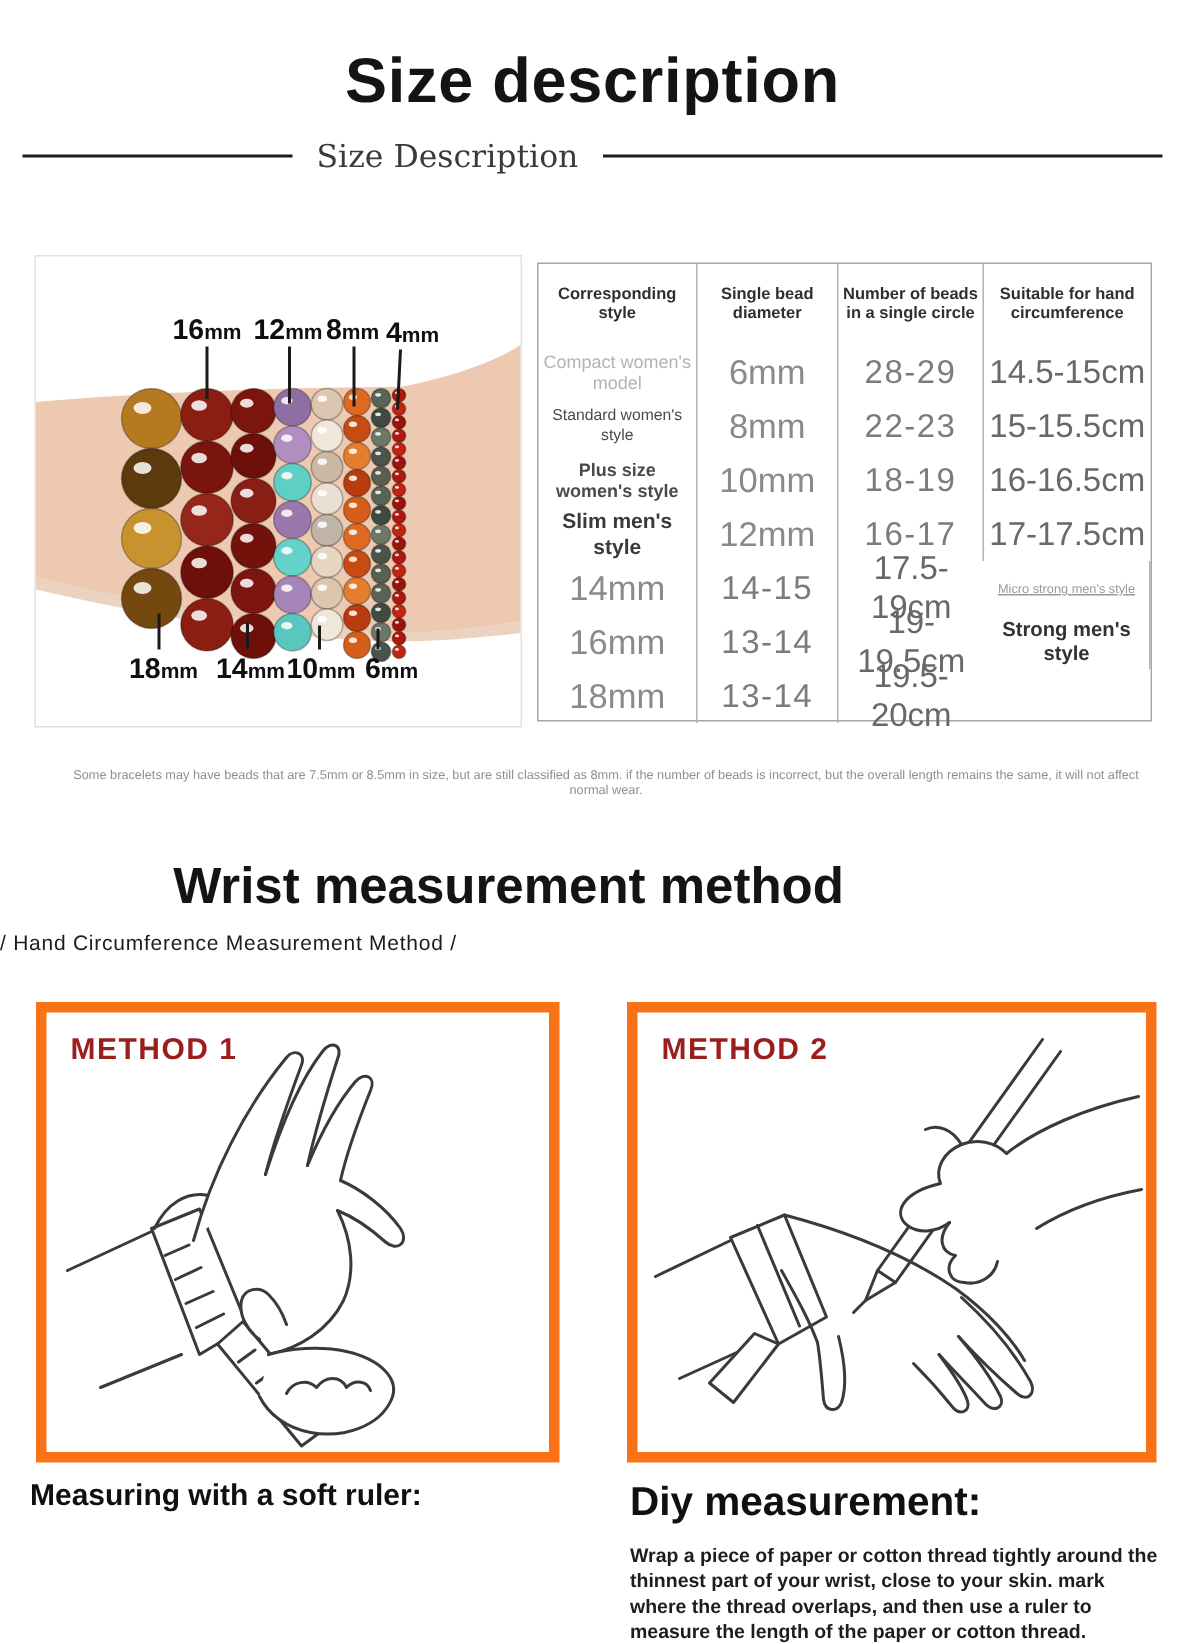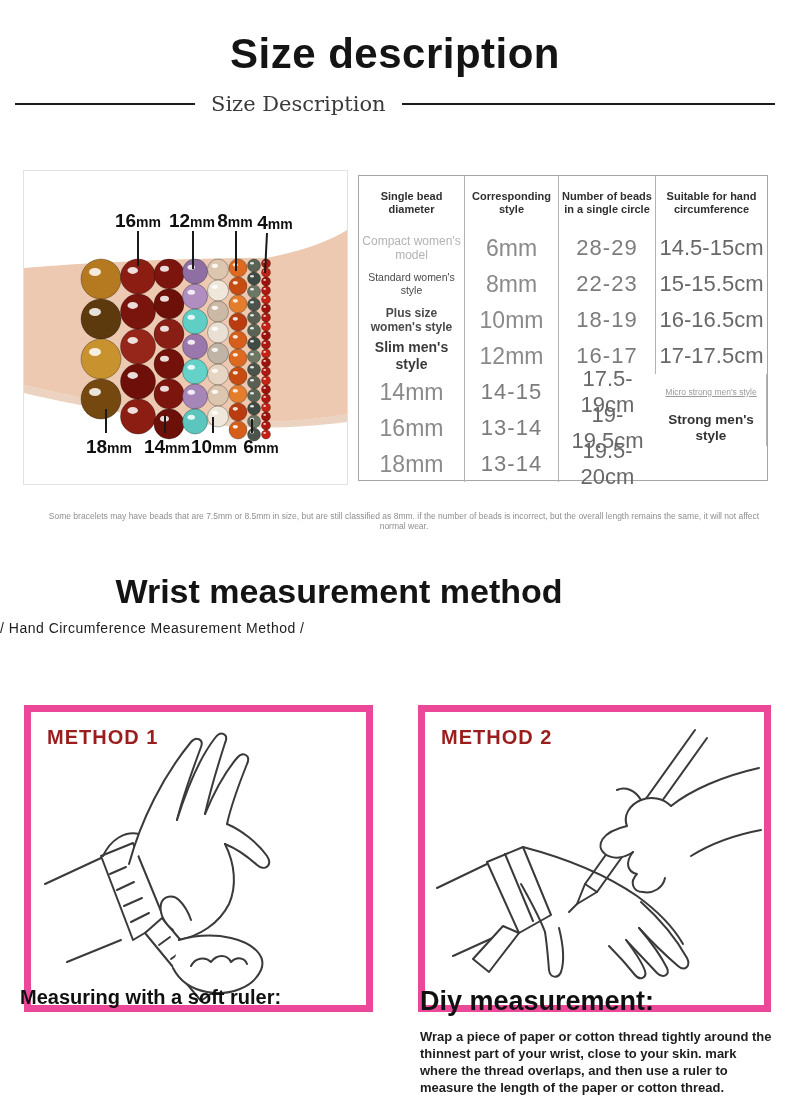--- a/index.html
+++ b/index.html
@@ -49,21 +49,21 @@
   .table-note{position:absolute;top:511px;left:38px;right:20px;text-align:center;
     font-size:8.5px;color:#8f8f8f;}
 
   
   .measure-title{position:absolute;top:572px;left:0;width:678px;text-align:center;
     font-size:34px;font-weight:800;color:#141414;}
   .measure-sub{position:absolute;top:620px;left:0;width:654px;text-align:left;
     font-size:14px;color:#1c1c1c;letter-spacing:0.5px;}
 
   .method-box{position:absolute;top:668px;height:307px;background:#fff;
-    border:7px solid #ec4899;box-sizing:border-box;margin-top:37px;}
+    border:7px solid #f97316;box-sizing:border-box;}
   .method-box.m1{left:24px;width:349px;}
   .method-box.m2{left:418px;width:353px;}
   .method-label{position:absolute;top:14px;left:16px;font-size:20px;font-weight:800;
     letter-spacing:1px;color:#9b1e1e;}
   .method-box svg{position:absolute;left:0;top:0;width:100%;height:100%;}
 
   .bottom-col{position:absolute;top:986px;}
   .bottom-col.left{left:20px;width:365px;}
   .bottom-col.right{left:420px;width:352px;}
   .bottom-col h3{margin:0;color:#101010;}
@@ -256,22 +256,22 @@
       <span class="mm-label" style="left: 211px; top: 40px;"><span class="num">8</span><span class="unit">mm</span></span>
       <span class="mm-label" style="left: 251px; top: 42px;"><span class="num">4</span><span class="unit">mm</span></span>
       <span class="mm-label" style="left: 85px; top: 266px;"><span class="num">18</span><span class="unit">mm</span></span>
       <span class="mm-label" style="left: 143px; top: 266px;"><span class="num">14</span><span class="unit">mm</span></span>
       <span class="mm-label" style="left: 190px; top: 266px;"><span class="num">10</span><span class="unit">mm</span></span>
       <span class="mm-label" style="left: 237px; top: 266px;"><span class="num">6</span><span class="unit">mm</span></span>
     </div>
 </div>
 
 <div class="size-table" id="size-table">
+    <div class="cell hcell v-sep">Corresponding style</div>
     <div class="cell hcell v-sep">Single bead diameter</div>
-    <div class="cell hcell v-sep">Corresponding style</div>
     <div class="cell hcell v-sep">Number of beads in a single circle</div>
     <div class="cell hcell">Suitable for hand circumference</div>
     <div class="cell style-cell style-r0 v-sep">Compact women's model</div>
     <div class="cell dia-cell v-sep">6mm</div>
     <div class="cell num-cell v-sep">28-29</div>
     <div class="cell cir-cell">14.5-15cm</div>
     <div class="cell style-cell style-r1 v-sep">Standard women's style</div>
     <div class="cell dia-cell v-sep">8mm</div>
     <div class="cell num-cell v-sep">22-23</div>
     <div class="cell cir-cell">15-15.5cm</div>

